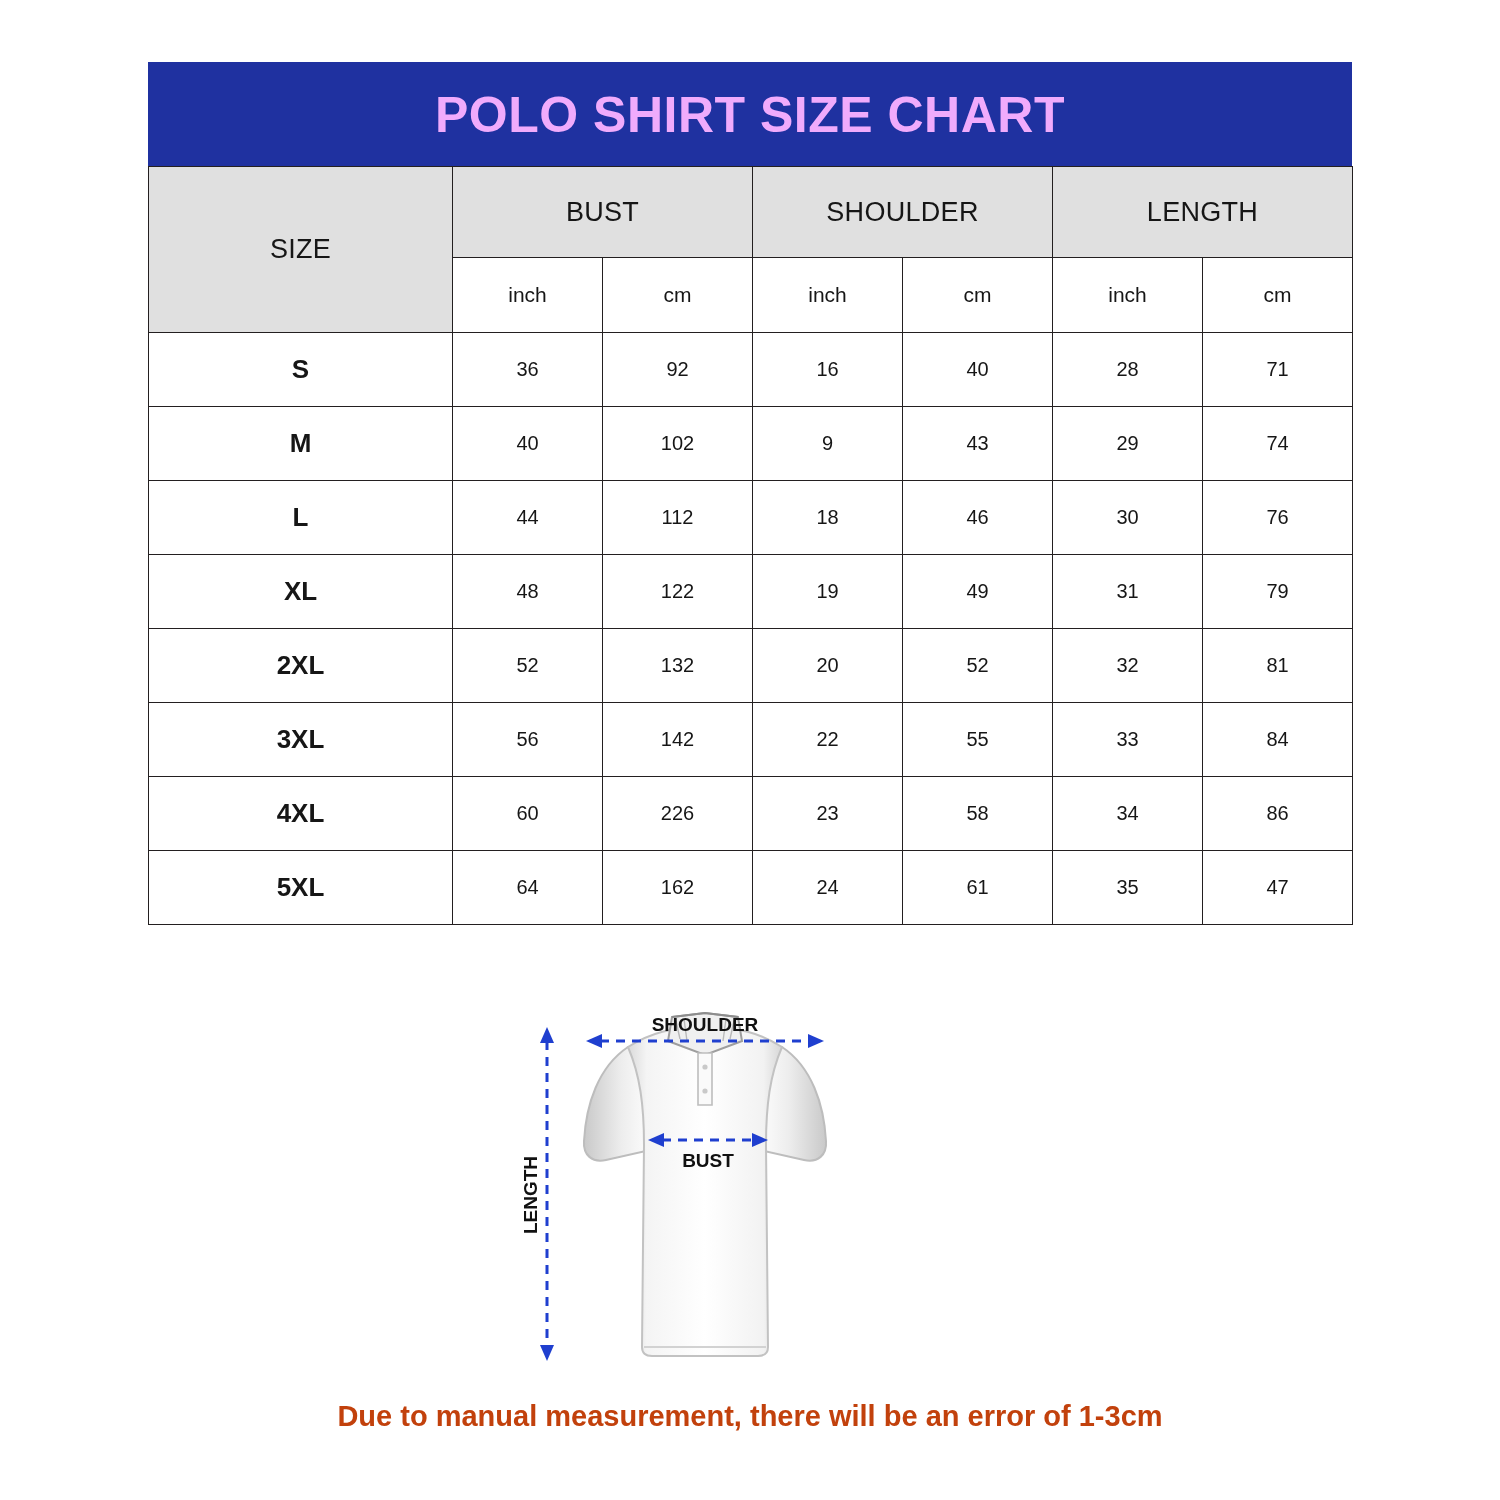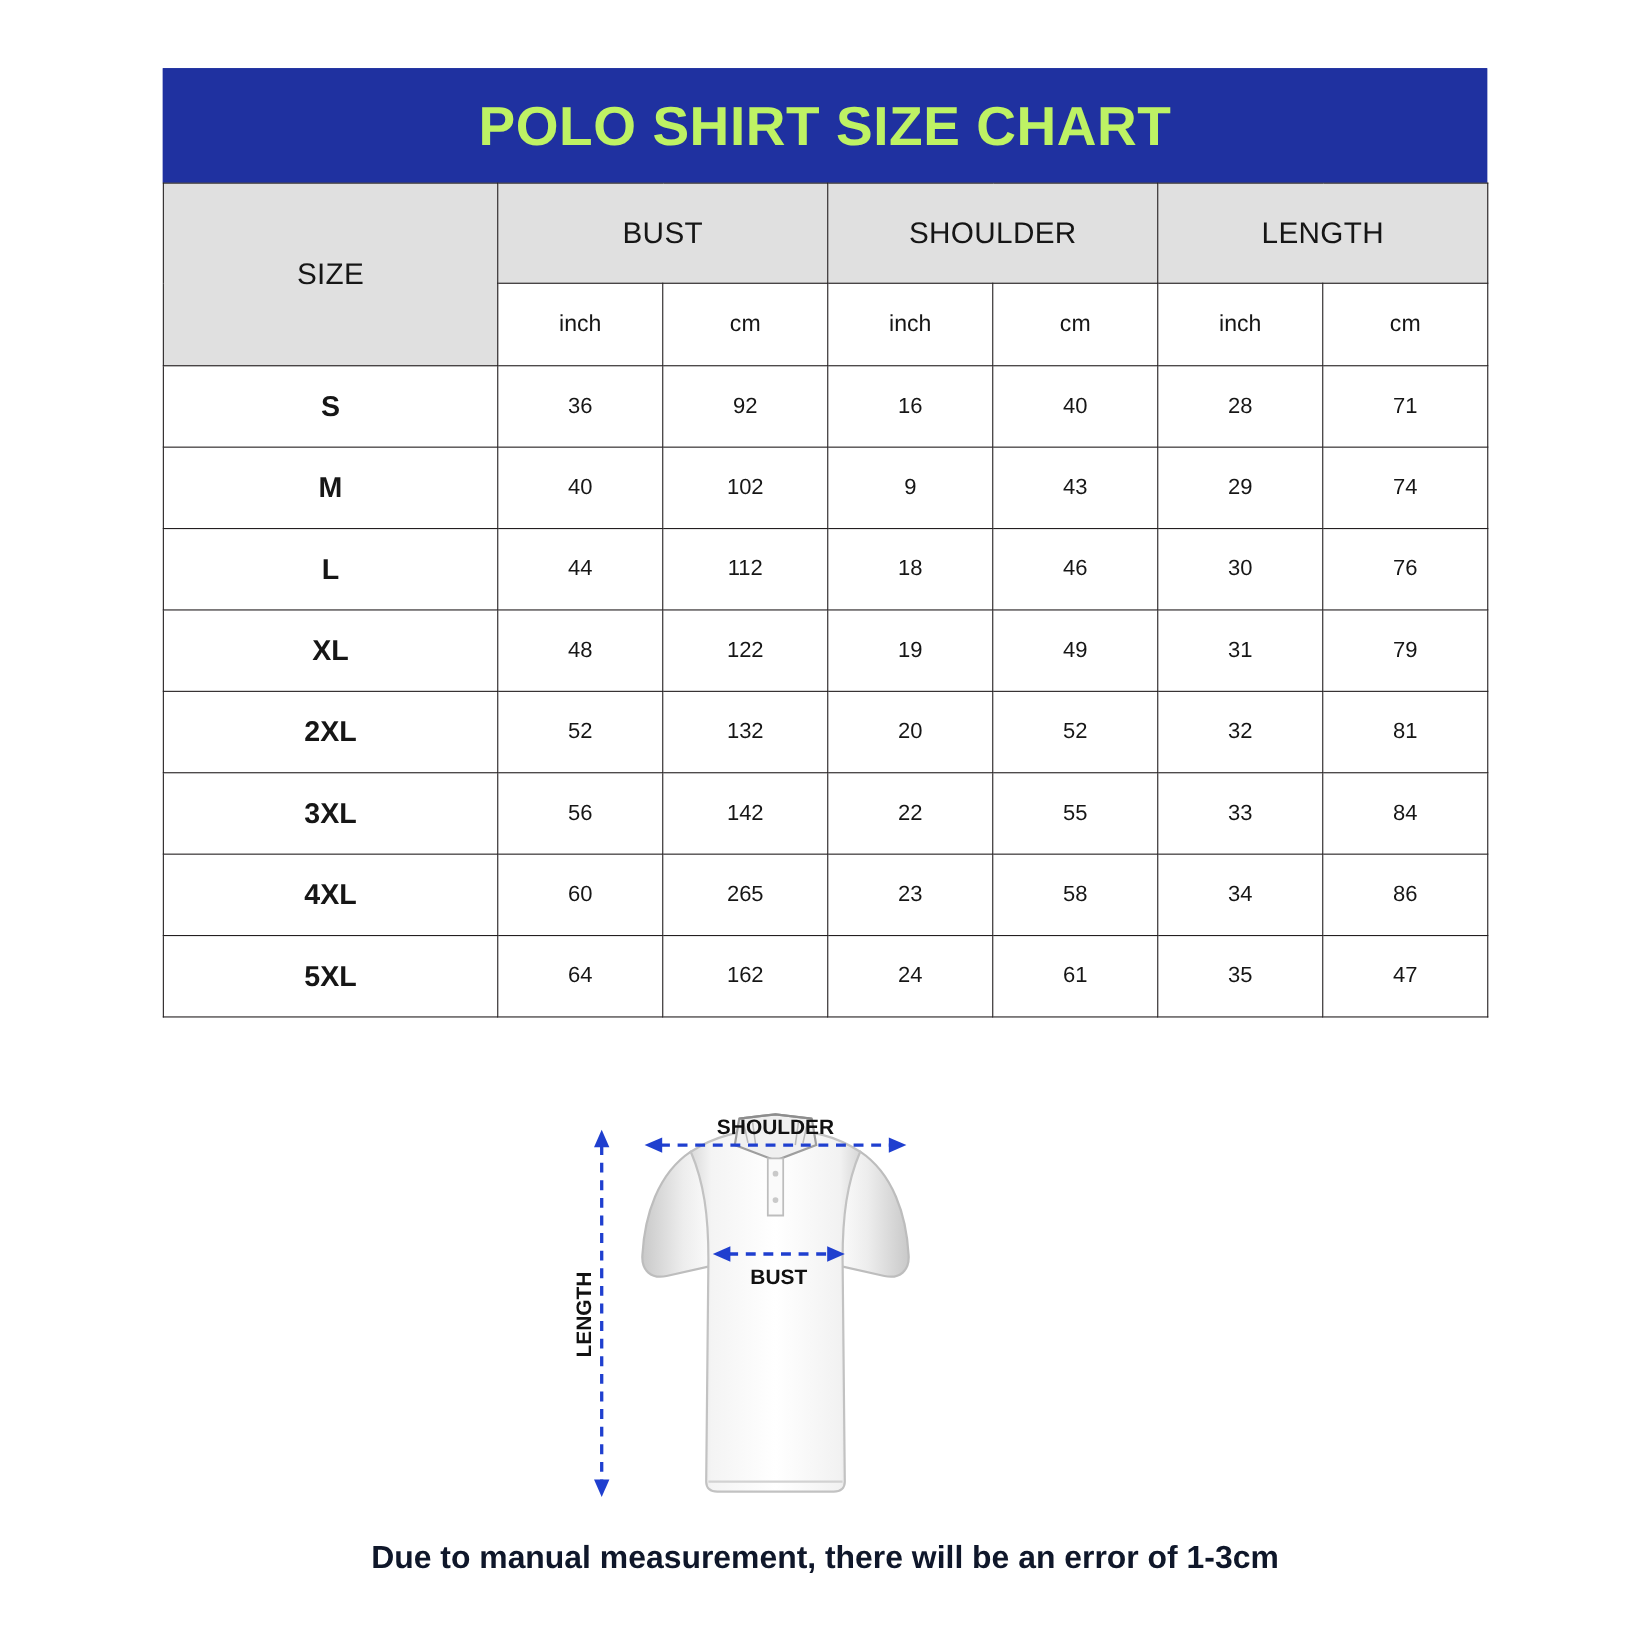--- a/index.html
+++ b/index.html
@@ -25,21 +25,21 @@
   
   .chart-wrap {
     position: absolute;
     left: 148px;
     top: 62px;
     width: 1204px;
   }
 
   .chart-title {
     background: #1f31a0;
-    color: #bef264;
+    color: #f0abfc;
     text-align: center;
     font-size: 50px;
     font-weight: bold;
     letter-spacing: 0.5px;
     line-height: 1;
     padding: 27px 0 25px 0;
     border: 1px solid #1f31a0;
     box-sizing: border-box;
   }
 
@@ -91,21 +91,21 @@
     width: 470px;
     height: 420px;
   }
 
   .note {
     position: absolute;
     left: 0;
     top: 1400px;
     width: 1500px;
     text-align: center;
-    color: #0f172a;
+    color: #c2410c;
     font-size: 29px;
     font-weight: bold;
   }
 </style>
 </head>
 <body>
 
 <div class="sheet">
 
   <div class="chart-wrap">
@@ -188,21 +188,21 @@
           <td>56</td>
           <td>142</td>
           <td>22</td>
           <td>55</td>
           <td>33</td>
           <td>84</td>
         </tr>
         <tr class="data-row">
           <td class="size-cell">4XL</td>
           <td>60</td>
-          <td>265</td>
+          <td>226</td>
           <td>23</td>
           <td>58</td>
           <td>34</td>
           <td>86</td>
         </tr>
         <tr class="data-row">
           <td class="size-cell">5XL</td>
           <td>64</td>
           <td>162</td>
           <td>24</td>

